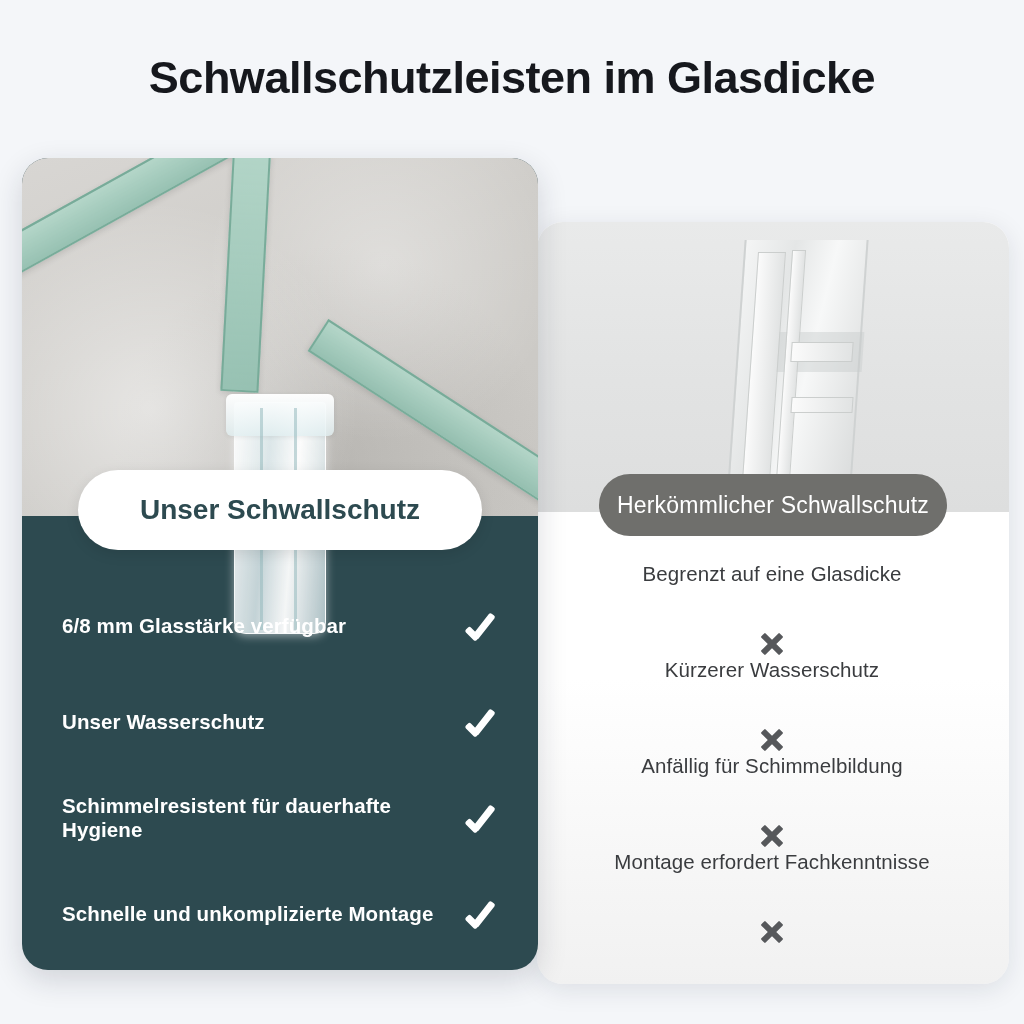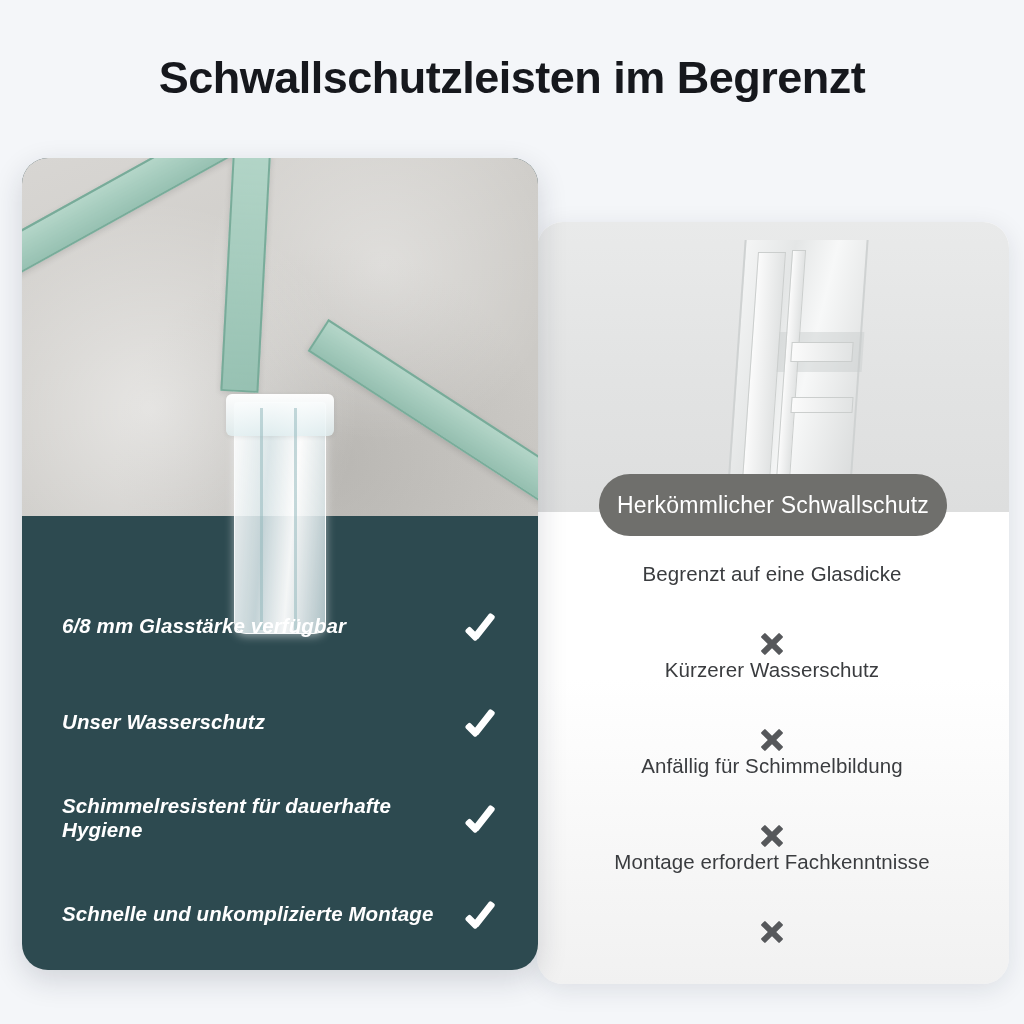--- a/index.html
+++ b/index.html
@@ -224,21 +224,20 @@
     top: 420px;
     width: 516px;
   }
   .ours-row {
     display: flex;
     align-items: center;
     justify-content: space-between;
     height: 96px;
     padding: 0 38px 0 40px;
     box-sizing: border-box;
-    font-style: italic;
   }
   .ours-row .txt {
     font-size: 20.5px;
     font-weight: bold;
     color: #ffffff;
     letter-spacing: 0.1px;
   }
   .check-icon {
     width: 34px;
     height: 30px;
@@ -260,21 +259,21 @@
   .check-icon::after {
     left: 9px; top: 23px;
     width: 29px; height: 7px;
     transform: rotate(-52deg);
     transform-origin: left center;
   }
 </style>
 </head>
 <body>
 
-<div class="page-title">Schwallschutzleisten im Begrenzt</div>
+<div class="page-title">Schwallschutzleisten im Glasdicke</div>
 
 <div class="card-competitor">
   <div class="comp-photo">
     <div class="seal-body"></div>
     <div class="seal-shade"></div>
     <div class="seal-fin f1"></div>
     <div class="seal-fin f4"></div>
     <div class="seal-fin f2"></div>
     <div class="seal-fin f3"></div>
   </div>
@@ -308,20 +307,23 @@
     <div class="concrete"></div>
     <div class="glass g-left"></div>
     <div class="glass g-right"></div>
     <div class="glass g-vert"></div>
   </div>
   <div class="strip"></div>
   <div class="strip-head"></div>
   <div class="strip-line l1"></div>
   <div class="strip-line l2"></div>
 
+  <div class="ours-badge">
+    <span>Unser Schwallschutz</span>
+  </div>
 
   <div class="ours-list">
     <div class="ours-row">
       <span class="txt">6/8 mm Glasstärke verfügbar</span>
       <span class="check-icon"></span>
     </div>
     <div class="ours-row">
       <span class="txt">Unser Wasserschutz</span>
       <span class="check-icon"></span>
     </div>

